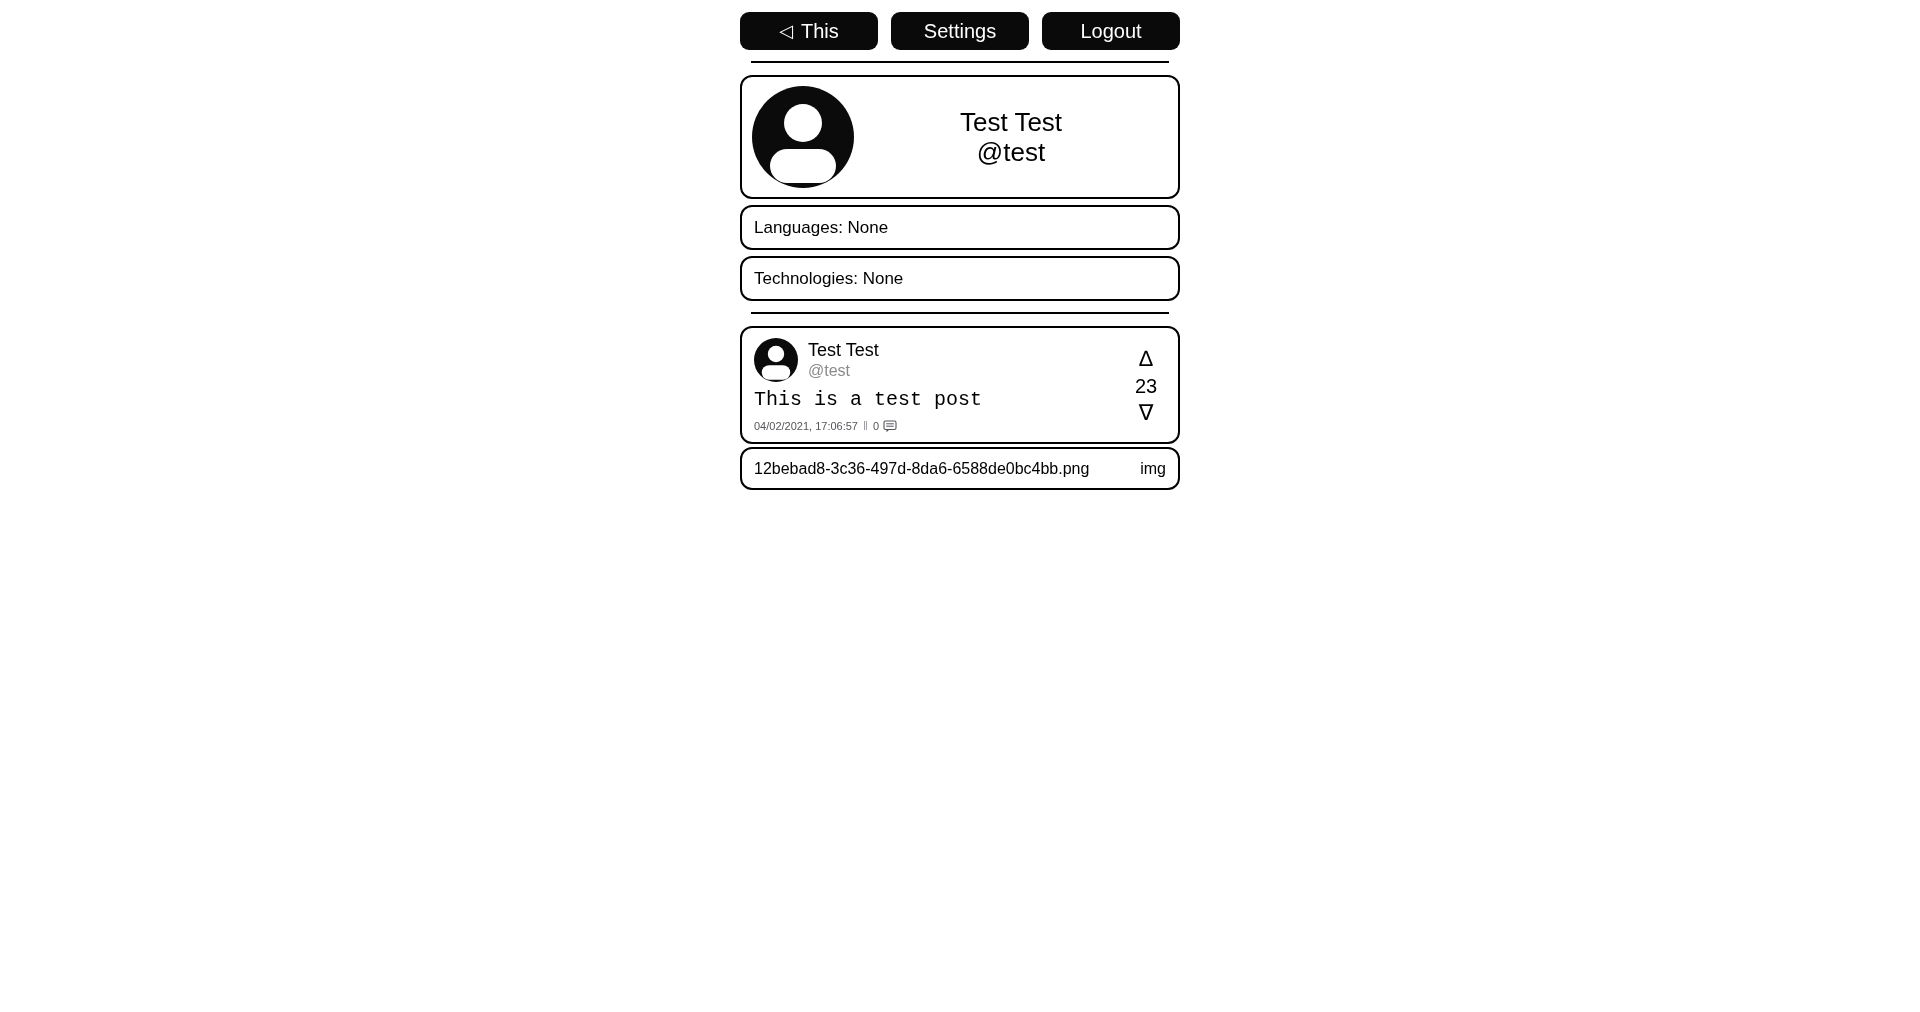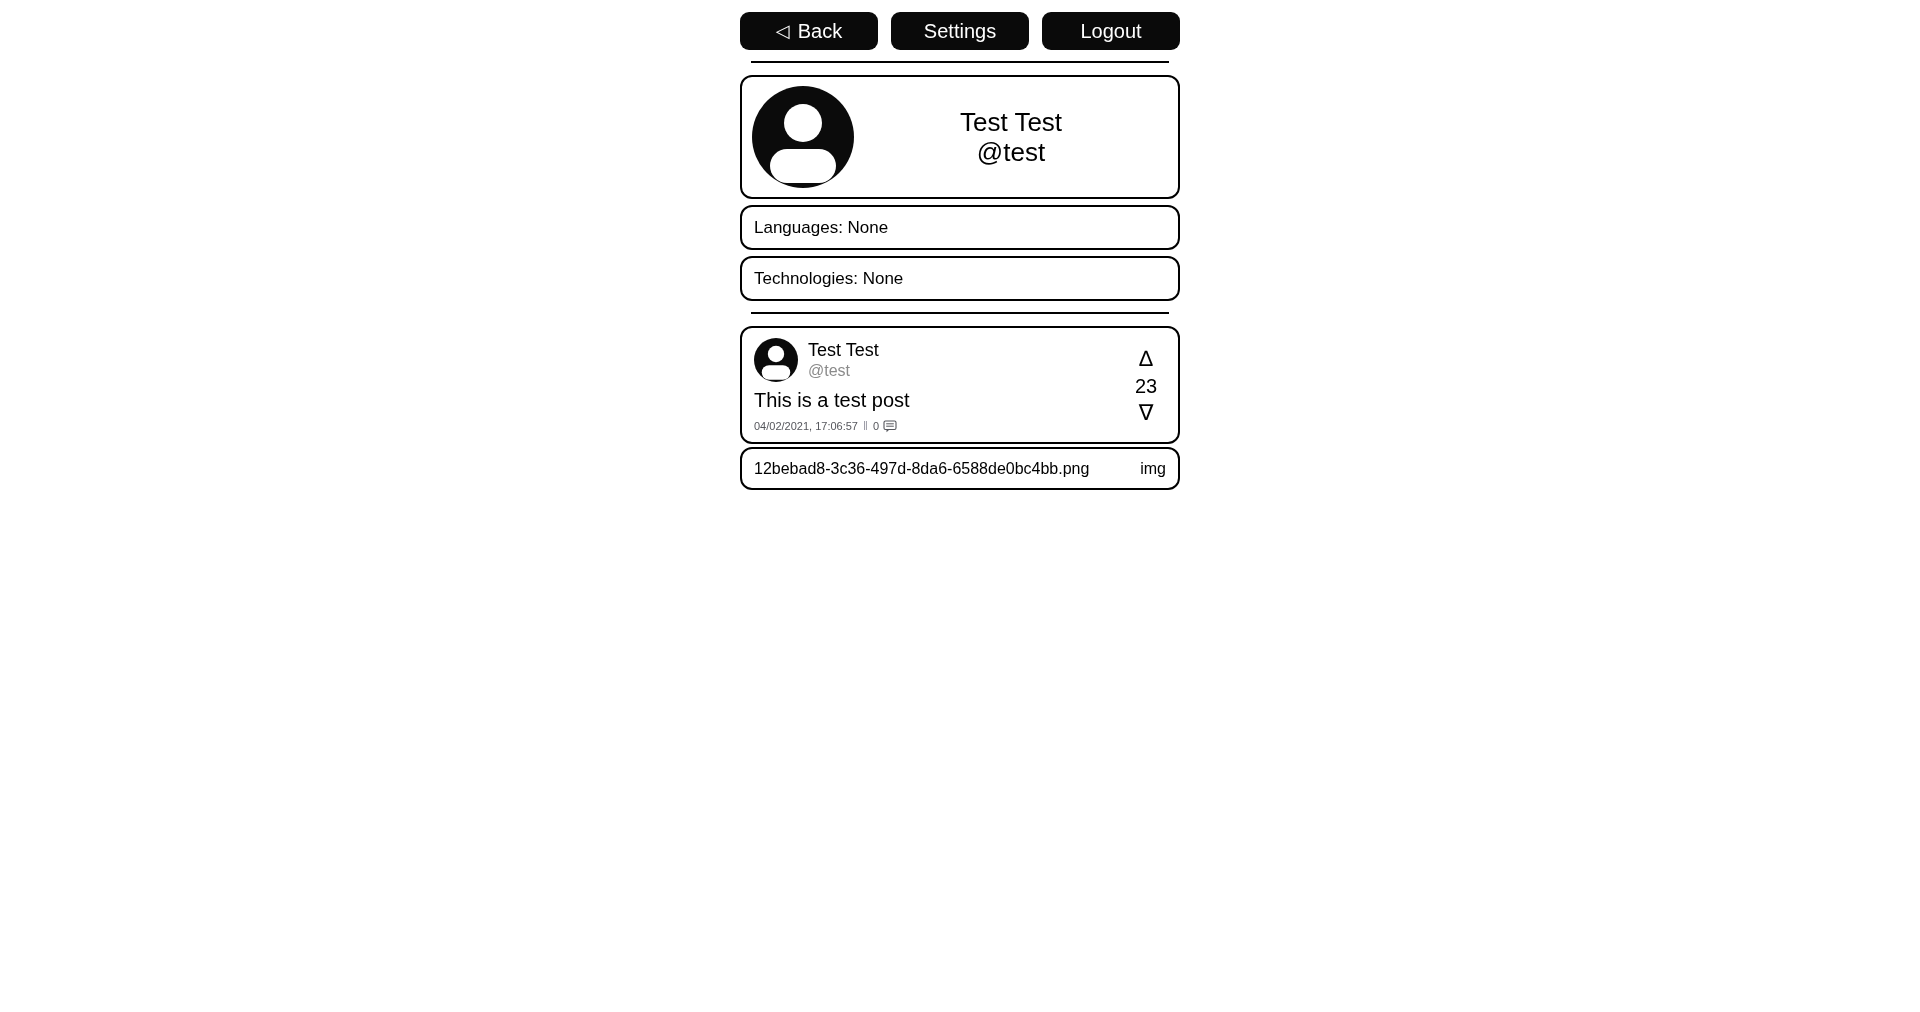--- a/index.html
+++ b/index.html
@@ -39,21 +39,21 @@
   .info-box { height: 45px; display: flex; align-items: center; padding: 0 12px; font-size: 17px; }
   .mb6 { margin-bottom: 6px; }
 
   
   .post-card { display: flex; padding: 10px 14px 8px 12px; }
   .post-main { flex: 1; min-width: 0; }
   .post-header { display: flex; align-items: center; gap: 10px; }
   .avatar-sm { width: 44px; height: 44px; flex: none; display: block; }
   .post-author-name { font-size: 18px; line-height: 22px; color: #000; }
   .post-author-handle { font-size: 16px; line-height: 20px; color: var(--handle_text, #8b8b8b); }
-  .post-body { font-size: 20px; line-height: 26px; margin-top: 5px; }
+  .post-body { font-size: 20px; line-height: 26px; margin-top: 5px; font-family: Liberation Mono, monospace; }
   .post-meta { display: flex; align-items: center; gap: 5px; margin-top: 5px; font-size: 11px; line-height: 16px; color: var(--meta_text, #55565c); }
   .meta-sep { color: var(--meta_separator, #9b9ba6); font-size: 12px; }
   .comment-group { display: flex; align-items: center; gap: 4px; }
   .comment-icon { display: block; }
 
   .vote-col { width: 36px; flex: none; display: flex; flex-direction: column; align-items: center; justify-content: center; gap: 3px; }
   .vote { font-size: 22px; line-height: 24px; cursor: pointer; background: none; border: none; font-family: inherit; color: #000; padding: 0; }
   .score { font-size: 20px; line-height: 24px; }
 
   
@@ -62,21 +62,21 @@
   .filetype { flex: none; }
 </style>
 </head>
 <body>
 
 <div class="column">
 
   <div class="toolbar">
     <button class="btn">
       <span class="tri">◁</span>
-      <span>Back</span>
+      <span>This</span>
     </button>
     <button class="btn">Settings</button>
     <button class="btn">Logout</button>
   </div>
 
   <hr class="rule">
 
   <div class="card profile-card">
     <svg class="avatar-lg" viewBox="0 0 102 102" aria-hidden="true">
       <circle cx="51" cy="51" r="51" fill="#0b0b0b"></circle>

